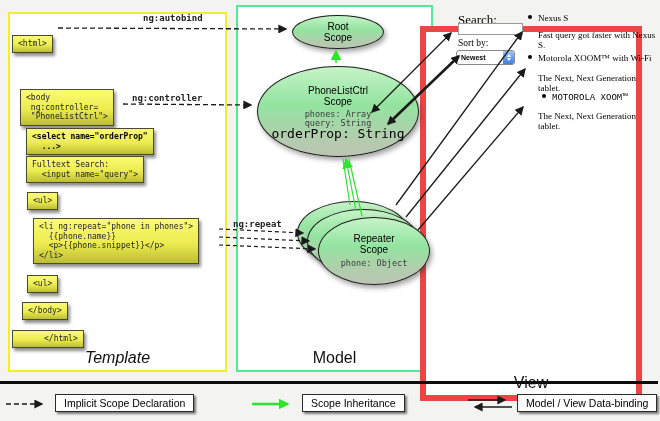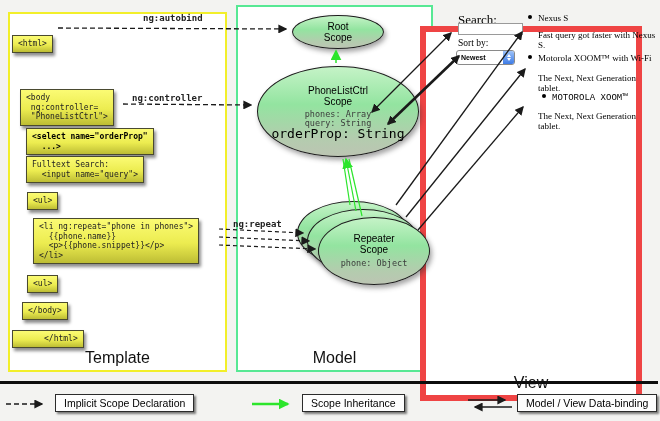--- a/index.html
+++ b/index.html
@@ -1,19 +1,19 @@
 <!DOCTYPE html>
 <html><head>
 <meta charset="utf-8">
 <style>
   html,body{margin:0;padding:0;}
   body{width:660px;height:421px;position:relative;background:#f3f3f1;
        font-family:"Liberation Sans",sans-serif;overflow:hidden;}
   .panel{position:absolute;background:#fff;}
-  #panel-template{left:8px;top:12px;width:215px;height:356px;border:2px solid #f2ef2a;}
+  #panel-template{left:8px;top:12px;width:215px;height:356px;border:2px solid #f2ef2a;font-style:italic;}
   #panel-model{left:236px;top:5px;width:193px;height:363px;border:2px solid #57e894;}
   #panel-view{left:420px;top:5px;width:210px;height:363px;border:6px solid #ef4444;margin-top:21px;}
   .panel-label{position:absolute;bottom:3px;left:0;width:100%;text-align:center;
        font-size:16px;color:#111;}
   .code{position:absolute;background:linear-gradient(180deg,#fbfb74 0%,#ecec50 55%,#bdbd34 100%);
        border:1px solid #4a4a30;box-shadow:2px 3px 3px rgba(0,0,0,.45);
        font-family:"DejaVu Sans Mono",monospace;font-size:8px;line-height:9.5px;
        color:#222;padding:3px 5px;white-space:pre;z-index:10;}
   .code.bold{font-weight:bold;color:#000;}
   .arrowlabel{position:absolute;font-family:"DejaVu Sans Mono",monospace;font-size:9px;

